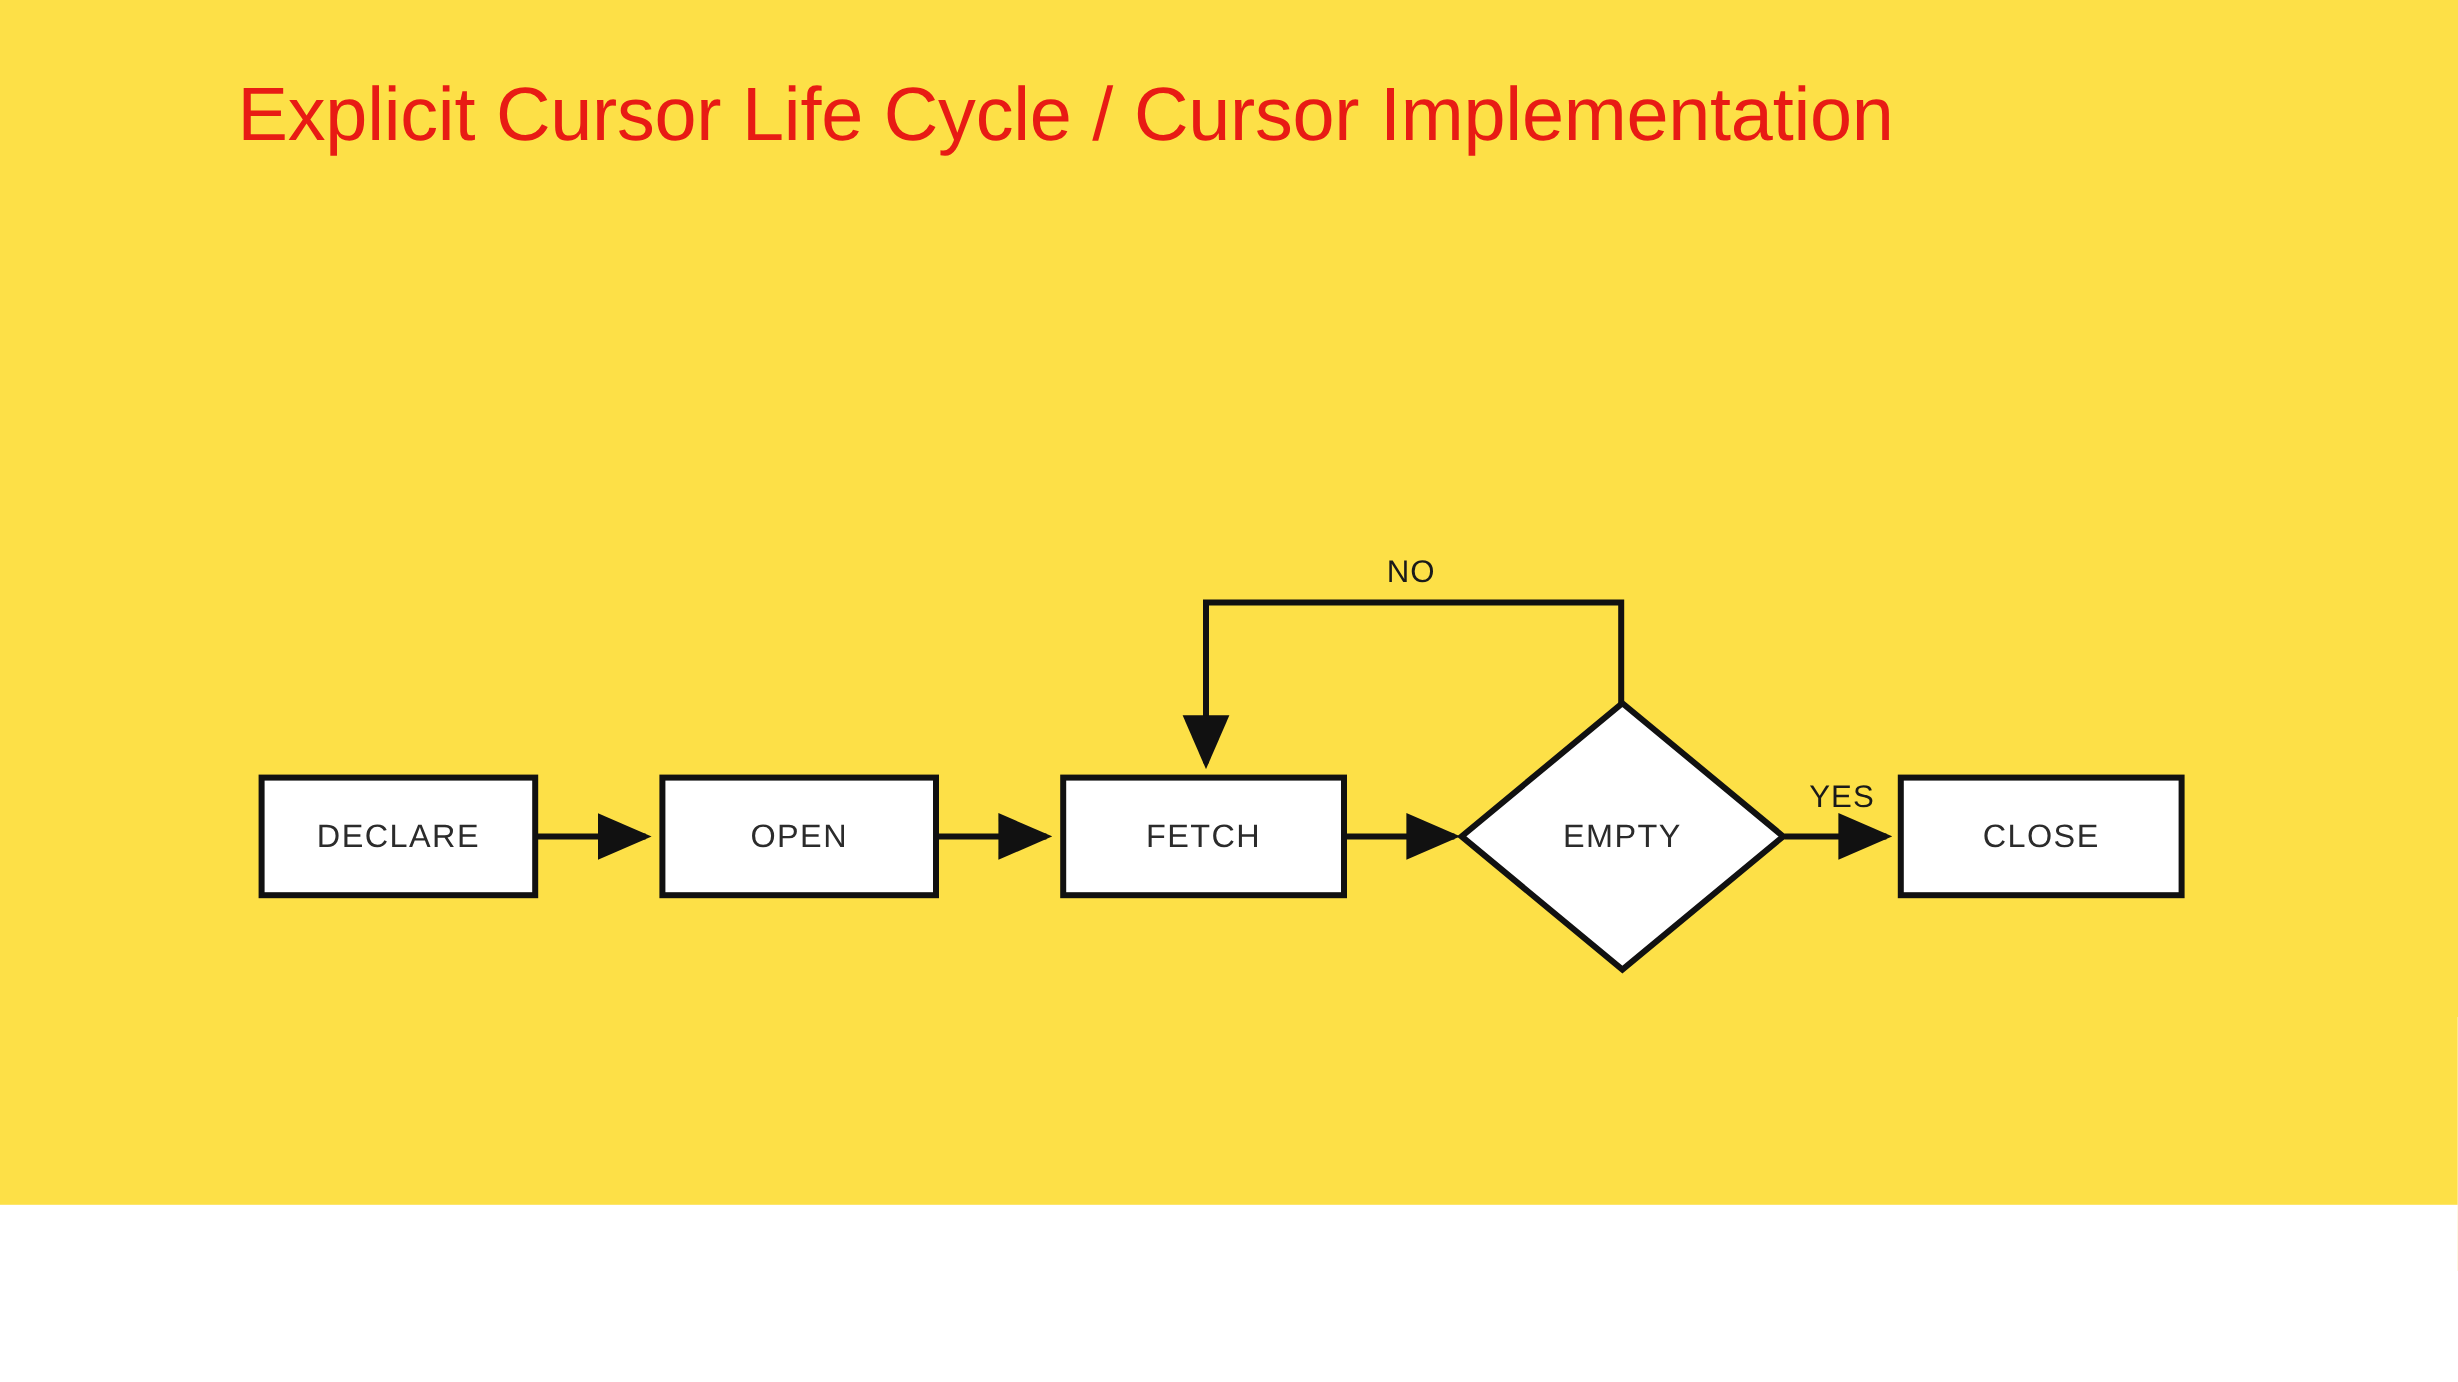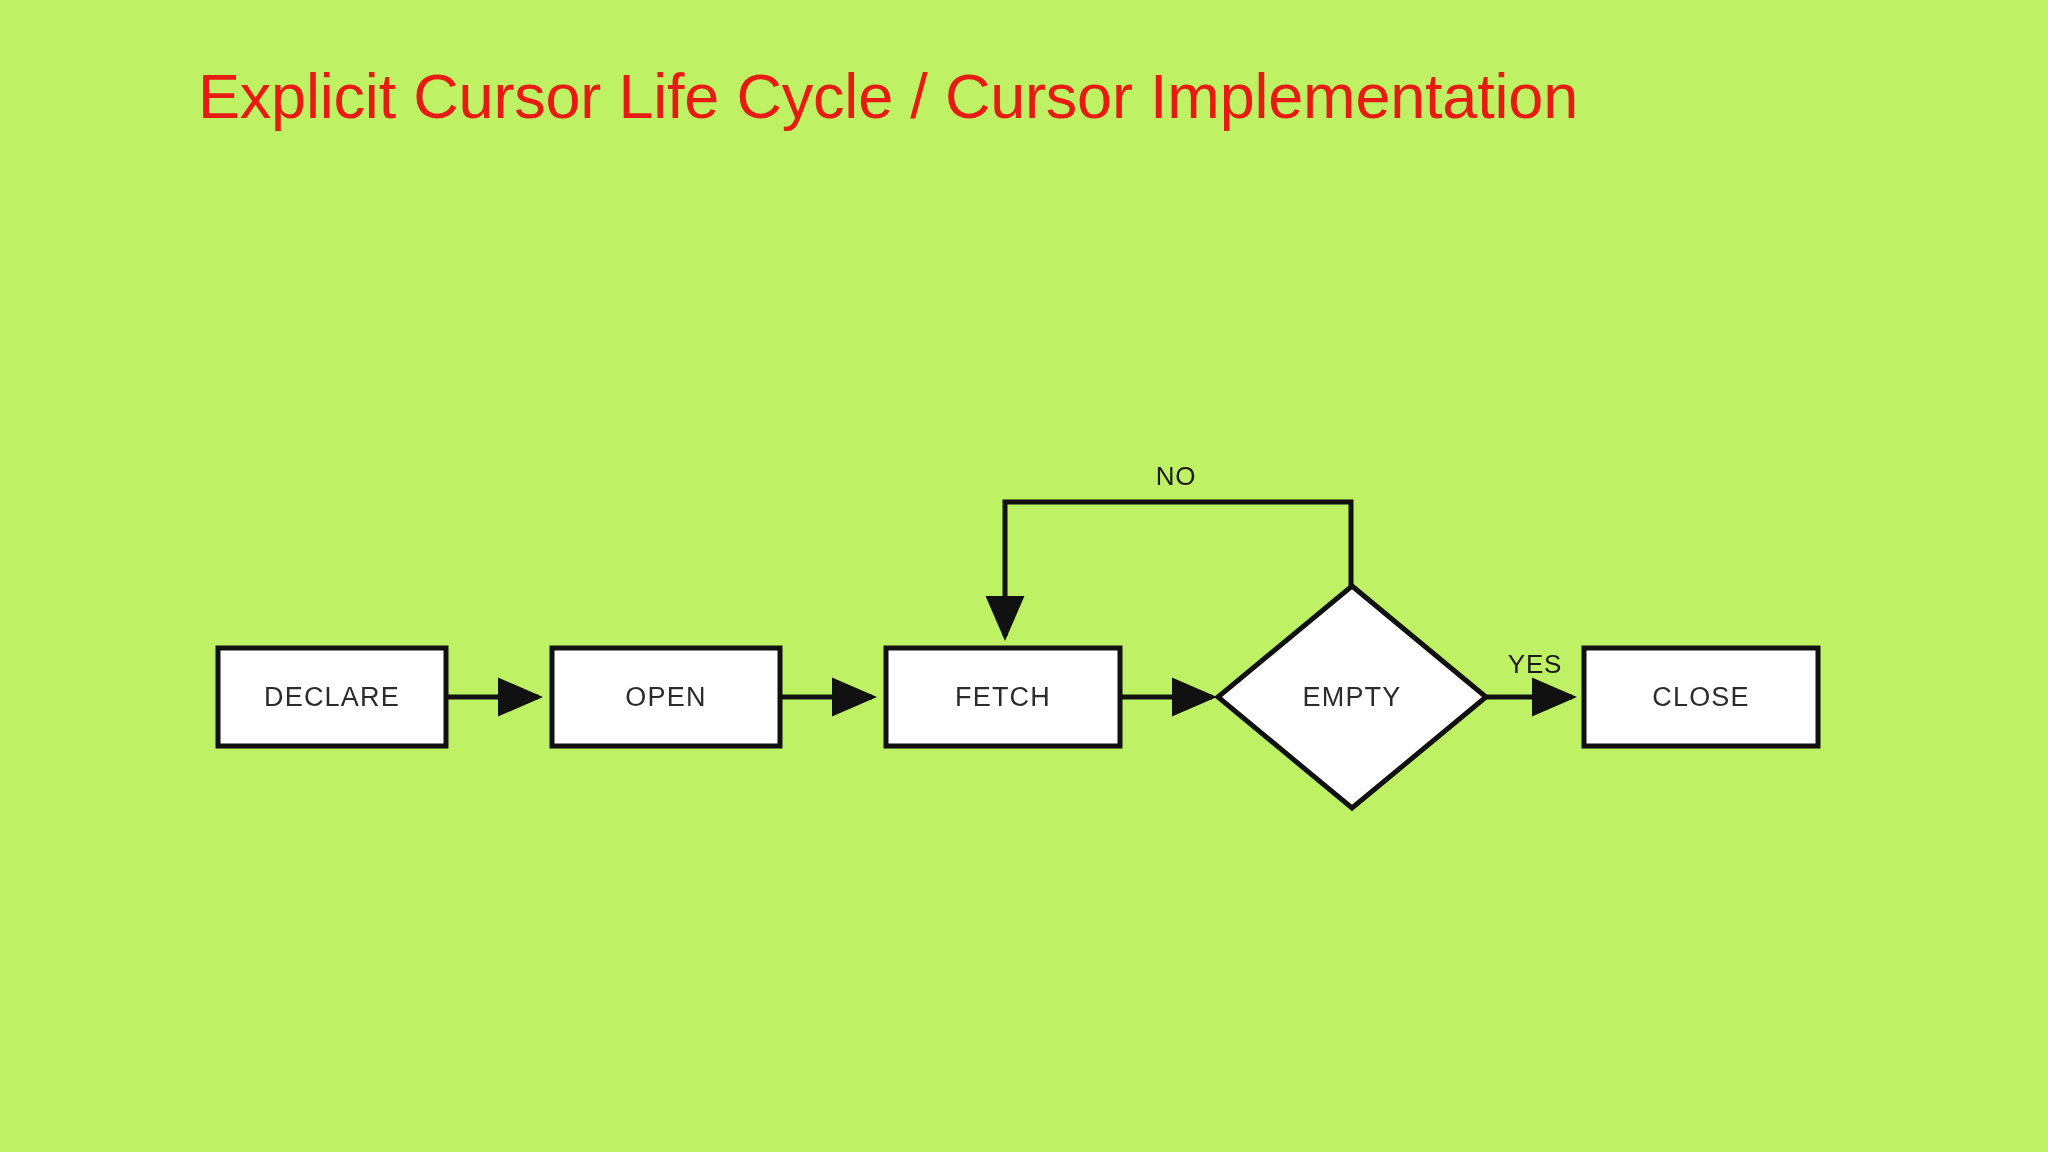--- a/index.html
+++ b/index.html
@@ -13,22 +13,22 @@
     height: 1152px;
     overflow: hidden;
     font-family: "Liberation Sans", sans-serif;
     position: relative;
   }
   #slide {
     position: absolute;
     left: 0;
     top: 0;
     width: 2048px;
-    height: 1152px;
-    background: #bef264;
+    height: 1004px;
+    background: #fde047;
   }
   #slide-title {
     position: absolute;
     left: 198px;
     top: 60px;
     width: 1700px;
     color: #e81b14;
     font-family: "Liberation Sans", sans-serif;
     font-size: 63px;
     font-weight: 400;

